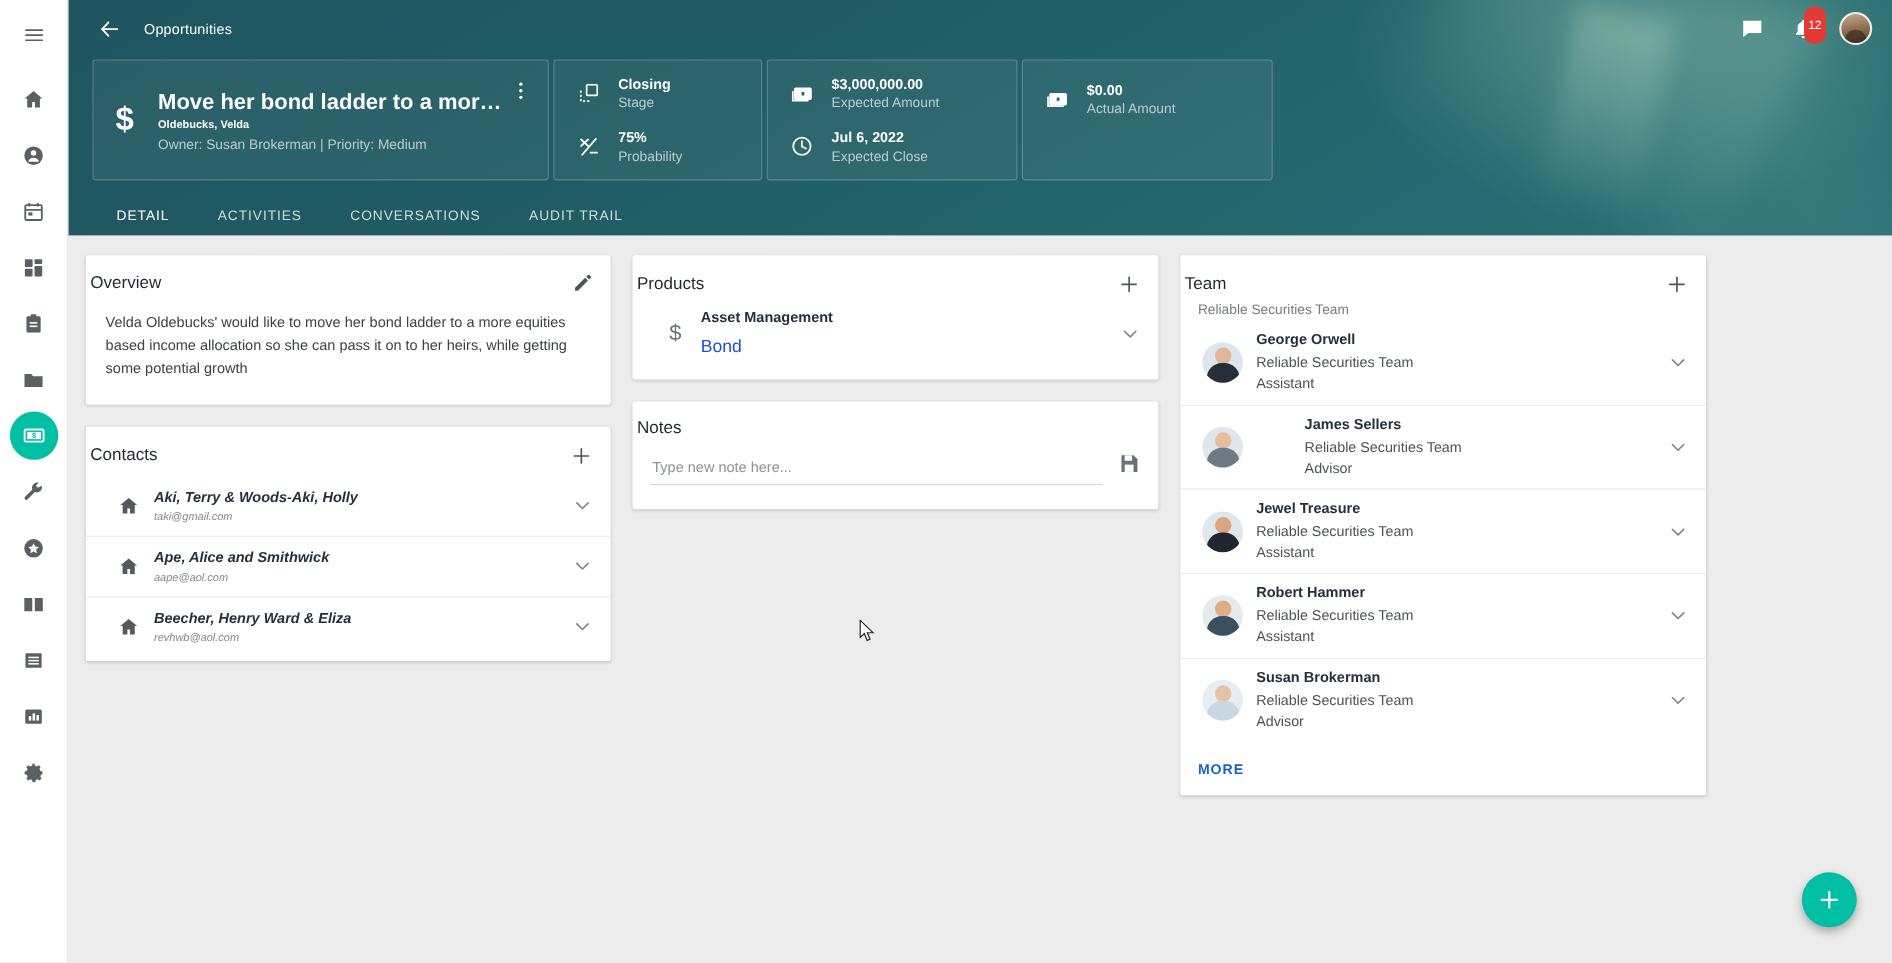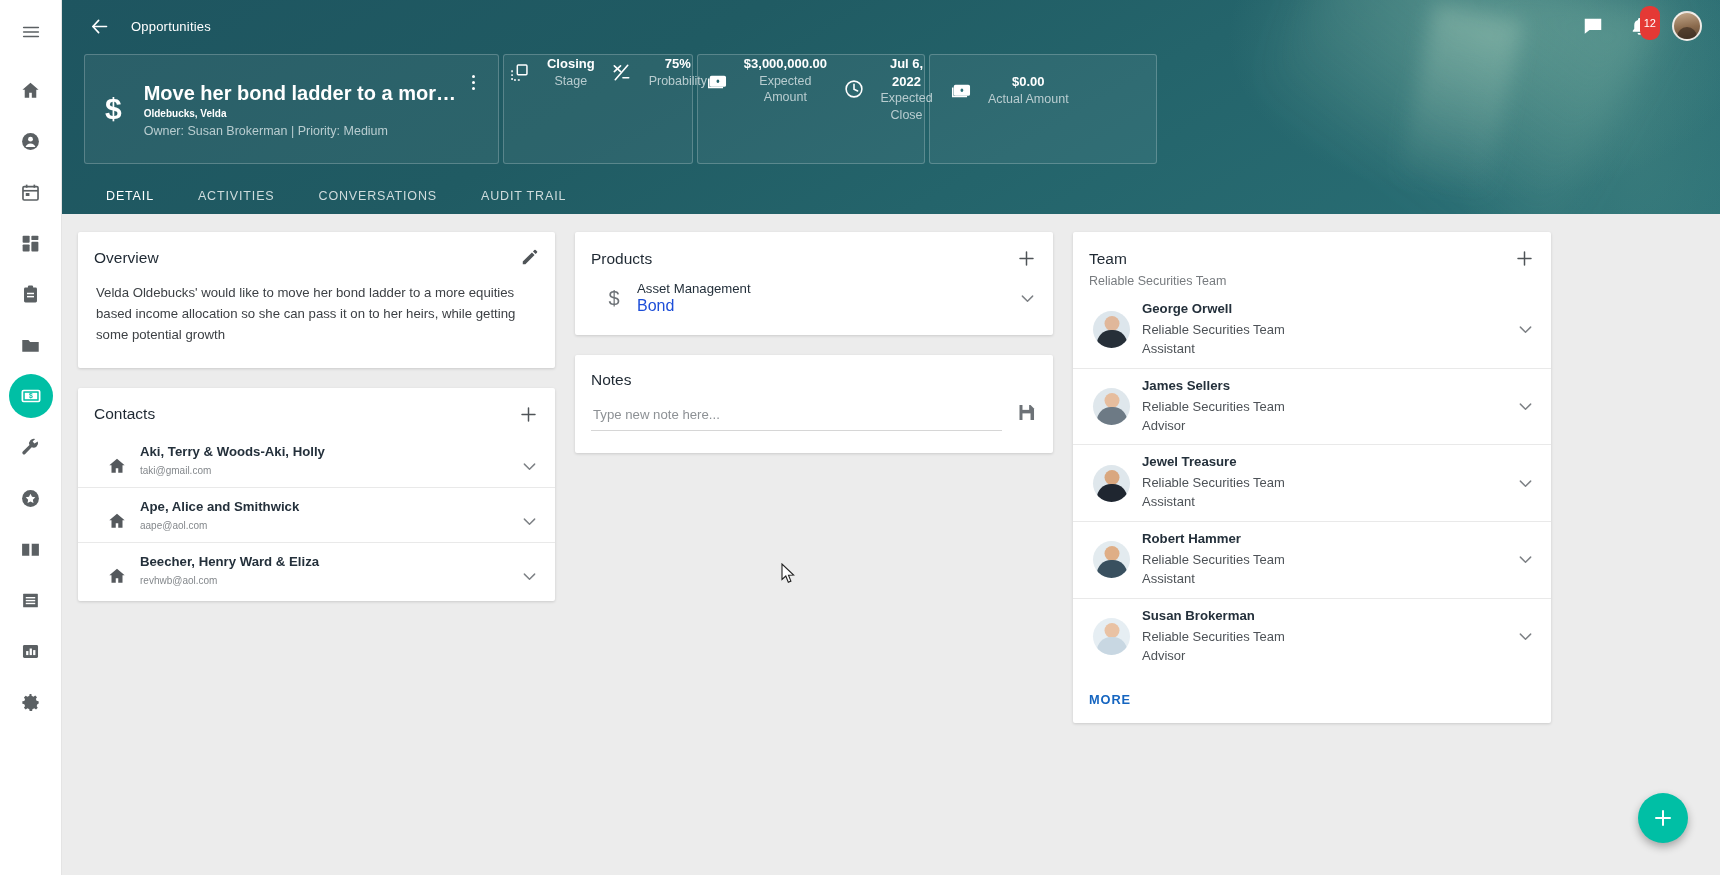--- a/index.html
+++ b/index.html
@@ -95,21 +95,21 @@
   }
   .opp-sub { color: #fff; font-size: 10px; font-weight: 700; margin-bottom: 5px; }
   .opp-meta { color: #b9cdd0; font-size: 12.5px; }
   .kebab {
     position: absolute; right: 14px; top: 14px; width: 22px; height: 26px;
     display: flex; flex-direction: column; align-items: center; justify-content: center; gap: 3px;
     cursor: pointer;
   }
   .kebab i { width: 3px; height: 3px; background: #fff; border-radius: 50%; display:block; }
 
-  .sum-card.metrics { width: 190px; padding: 0 0 0 18px; flex-direction: row; justify-content: center; align-items: flex-start; gap: 14px; margin-left: 4px; text-align: center; }
+  .sum-card.metrics { width: 190px; padding: 0 0 0 18px; flex-direction: column; justify-content: center; align-items: flex-start; gap: 14px; margin-left: 4px; }
   .sum-card.metrics.wide { width: 228px; }
   .metric-row { display: flex; align-items: center; gap: 14px; }
   .metric-ico { width: 26px; display: flex; justify-content: center; color: #fff; }
   .metric-val { color: #fff; font-size: 13px; font-weight: 700; line-height: 1.35; }
   .metric-lbl { color: #b9cdd0; font-size: 12.5px; line-height: 1.35; }
 
   
   .tabs { position: relative; z-index: 2; display: flex; padding: 0 22px; margin-top: 17px; }
   .tab {
     color: #cfdcdd; font-size: 12.5px; letter-spacing: .85px; font-weight: 400;
@@ -124,48 +124,48 @@
     overflow: hidden;
   }
   .col { display: flex; flex-direction: column; gap: 20px; }
   .col-1 { width: 477px; }
   .col-2 { width: 478px; }
   .col-3 { width: 478px; }
 
   .card { background: #fff; border-radius: 2px; box-shadow: 0 1px 3px rgba(0,0,0,.14); }
   .card-head {
     display: flex; align-items: center; justify-content: space-between;
-    padding: 16px 16px 0 16px;
+    padding: 16px 16px 0 4px;
   }
   .card-head h3 { font-size: 15.5px; font-weight: 400; color: #1f2933; }
   .head-act { color: #5b6063; cursor: pointer; display: flex; align-items: center; }
 
   .overview-body {
     padding: 16px 18px 22px; font-size: 13.2px; color: #3d4145; line-height: 1.58;
   }
   .sub-label { font-size: 12.5px; color: #777b7f; padding: 5px 16px 0; }
 
   
   .row-list { padding: 8px 0 4px; }
   .lrow {
-    display: flex; align-items: flex-end; padding: 11px 16px 11px 16px;
-    border-bottom: 1px solid #e9e9e9; position: relative;
+    display: flex; align-items: center; padding: 11px 16px 11px 16px;
+    border-bottom: 1px solid #e9e9e9; position: relative; font-style: italic;
   }
   .lrow:last-child { border-bottom: none; }
   .lrow .l-ico { width: 46px; flex: 0 0 46px; display: flex; justify-content: center; color: #55595d; }
   .lrow .l-text { flex: 1 1 auto; min-width: 0; }
   .l-name { font-size: 13.2px; color: #24303b; font-weight: 700; margin-bottom: 6px; }
   .l-sub  { font-size: 10px; color: #84888c; }
   .l-sub2 { font-size: 13px; color: #4d5257; line-height: 1.45; }
   .chev { color: #7d8185; cursor: pointer; padding-left: 10px; display:flex; }
 
   
   .prow { display: flex; align-items: center; padding: 12px 16px 20px; }
   .prow .p-ico { width: 46px; flex: 0 0 46px; display: flex; justify-content: center; font-size: 20px; color: #6d7277; }
-  .p-name { font-size: 13.2px; color: #24303b; font-weight: 400; margin-bottom: 1px; }
+  .p-name { font-size: 13.2px; color: #24303b; font-weight: 700; margin-bottom: 11px; }
   .p-sub { font-size: 16px; color: #1d4ed8; }
 
   
   .note-area { display: flex; align-items: flex-end; padding: 12px 16px 22px; gap: 14px; }
   .note-input {
     flex: 1 1 auto; border: none; border-bottom: 1px solid #d6d6d6;
     font-family: "Liberation Sans", sans-serif; font-size: 13.2px; color: #3d4145;
     padding: 6px 2px 8px; outline: none; background: transparent;
   }
   .note-input::placeholder { color: #8d9195; }
@@ -584,21 +584,21 @@
                     <polyline points="5.5,9 12,15.5 18.5,9"></polyline>
                   </svg>
               </span>
             </div>
 
             <div class="trow">
               <span class="tav" style="background:#dfe7ec;">
                 <i class="head" style="background:#e6bd9e;"></i>
                   <i class="body" style="background:#6d7a85;"></i>
               </span>
-              <div style="flex:1 1 auto;min-width:0;">
+              <div style="flex:1 1 auto;min-width:0;margin-left:44px;">
                 <div class="t-name">James Sellers</div>
                 <div class="l-sub2">Reliable Securities Team</div>
                 <div class="l-sub2">Advisor</div>
               </div>
               <span class="chev">
                 <svg width="19" height="19" viewBox="0 0 24 24" fill="none" stroke="#7d8185" stroke-width="1.8" stroke-linecap="round" stroke-linejoin="round">
                     <polyline points="5.5,9 12,15.5 18.5,9"></polyline>
                   </svg>
               </span>
             </div>

